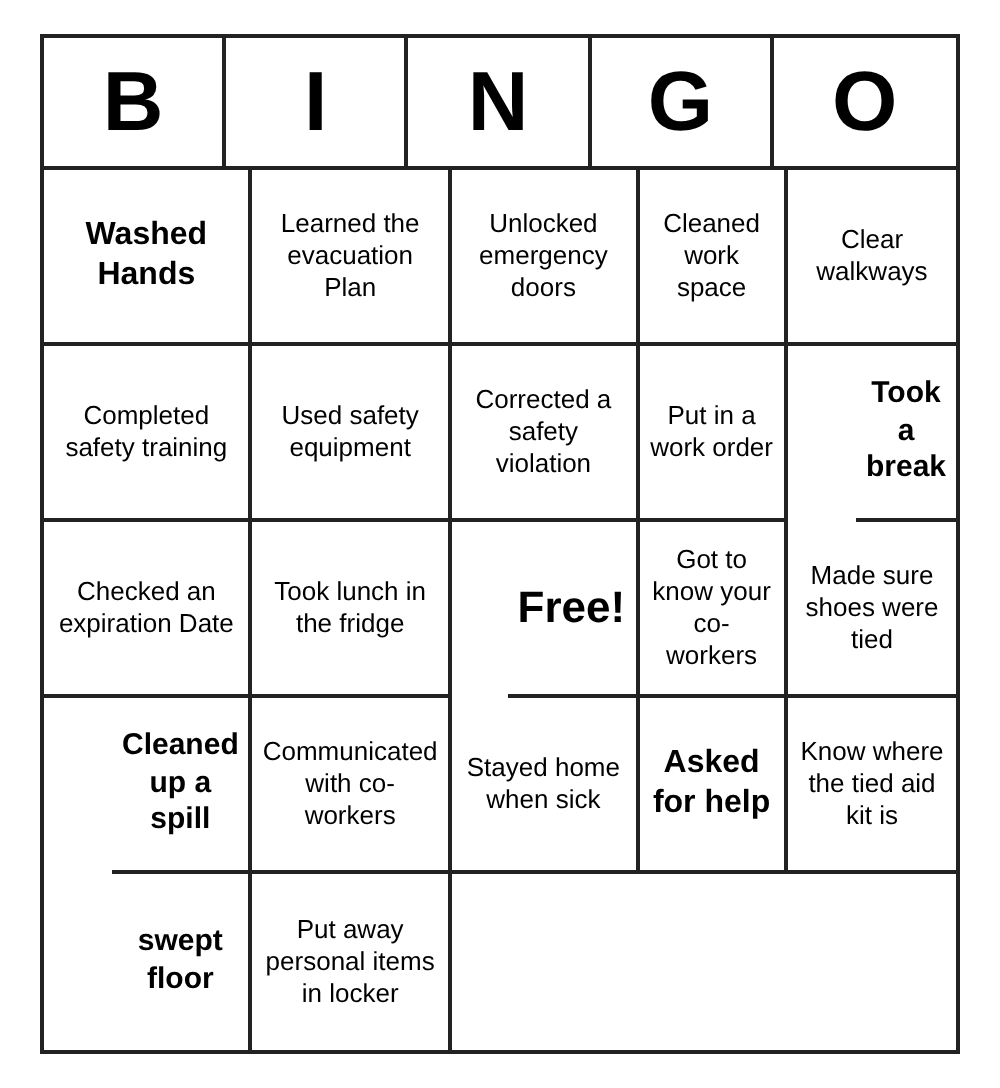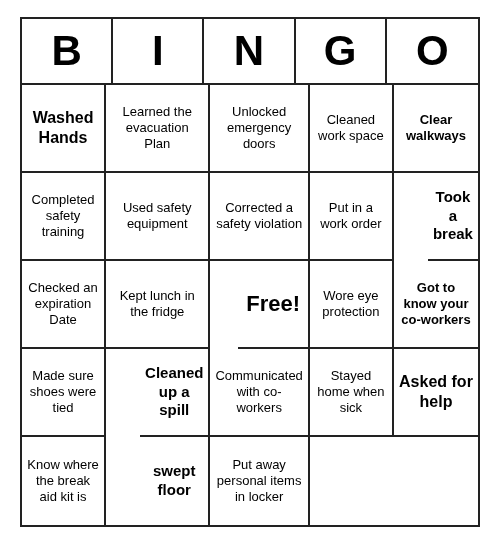--- a/index.html
+++ b/index.html
@@ -44,21 +44,20 @@
       align-items: center;
       justify-content: center;
       text-align: center;
       padding: 4px 5px;
       font-size: 13px;
       line-height: 1.25;
       position: relative;
     }
     .bingo-cell:nth-child(5n) {
       border-right: none;
-      font-weight: bold;
     }
     .bingo-cell:nth-child(n+21) {
       border-bottom: none;
     }
     .bingo-cell.free {
       font-size: 22px;
       font-weight: bold;
       margin-left: 28px;
     }
     .bingo-cell.large-text {
@@ -87,26 +86,25 @@
       <div class="bingo-cell">Learned the evacuation Plan</div>
       <div class="bingo-cell">Unlocked emergency doors</div>
       <div class="bingo-cell">Cleaned work space</div>
       <div class="bingo-cell">Clear walkways</div>
       <div class="bingo-cell">Completed safety training</div>
       <div class="bingo-cell">Used safety equipment</div>
       <div class="bingo-cell">Corrected a safety violation</div>
       <div class="bingo-cell">Put in a work order</div>
       <div class="bingo-cell medium-text">Took a break</div>
       <div class="bingo-cell">Checked an expiration Date</div>
-      <div class="bingo-cell">Kept lunch in the fridge</div>
+      <div class="bingo-cell">Took lunch in the fridge</div>
       <div class="bingo-cell free">Free!</div>
-      <div class="bingo-cell">Wore eye protection</div>
       <div class="bingo-cell">Got to know your co-workers</div>
       <div class="bingo-cell">Made sure shoes were tied</div>
       <div class="bingo-cell medium-text">Cleaned up a spill</div>
       <div class="bingo-cell">Communicated with co-workers</div>
       <div class="bingo-cell">Stayed home when sick</div>
       <div class="bingo-cell large-text">Asked for help</div>
-      <div class="bingo-cell">Know where the break aid kit is</div>
+      <div class="bingo-cell">Know where the tied aid kit is</div>
       <div class="bingo-cell medium-text">swept floor</div>
       <div class="bingo-cell">Put away personal items in locker</div>
     </div>
 </div>
 
 </body></html>

